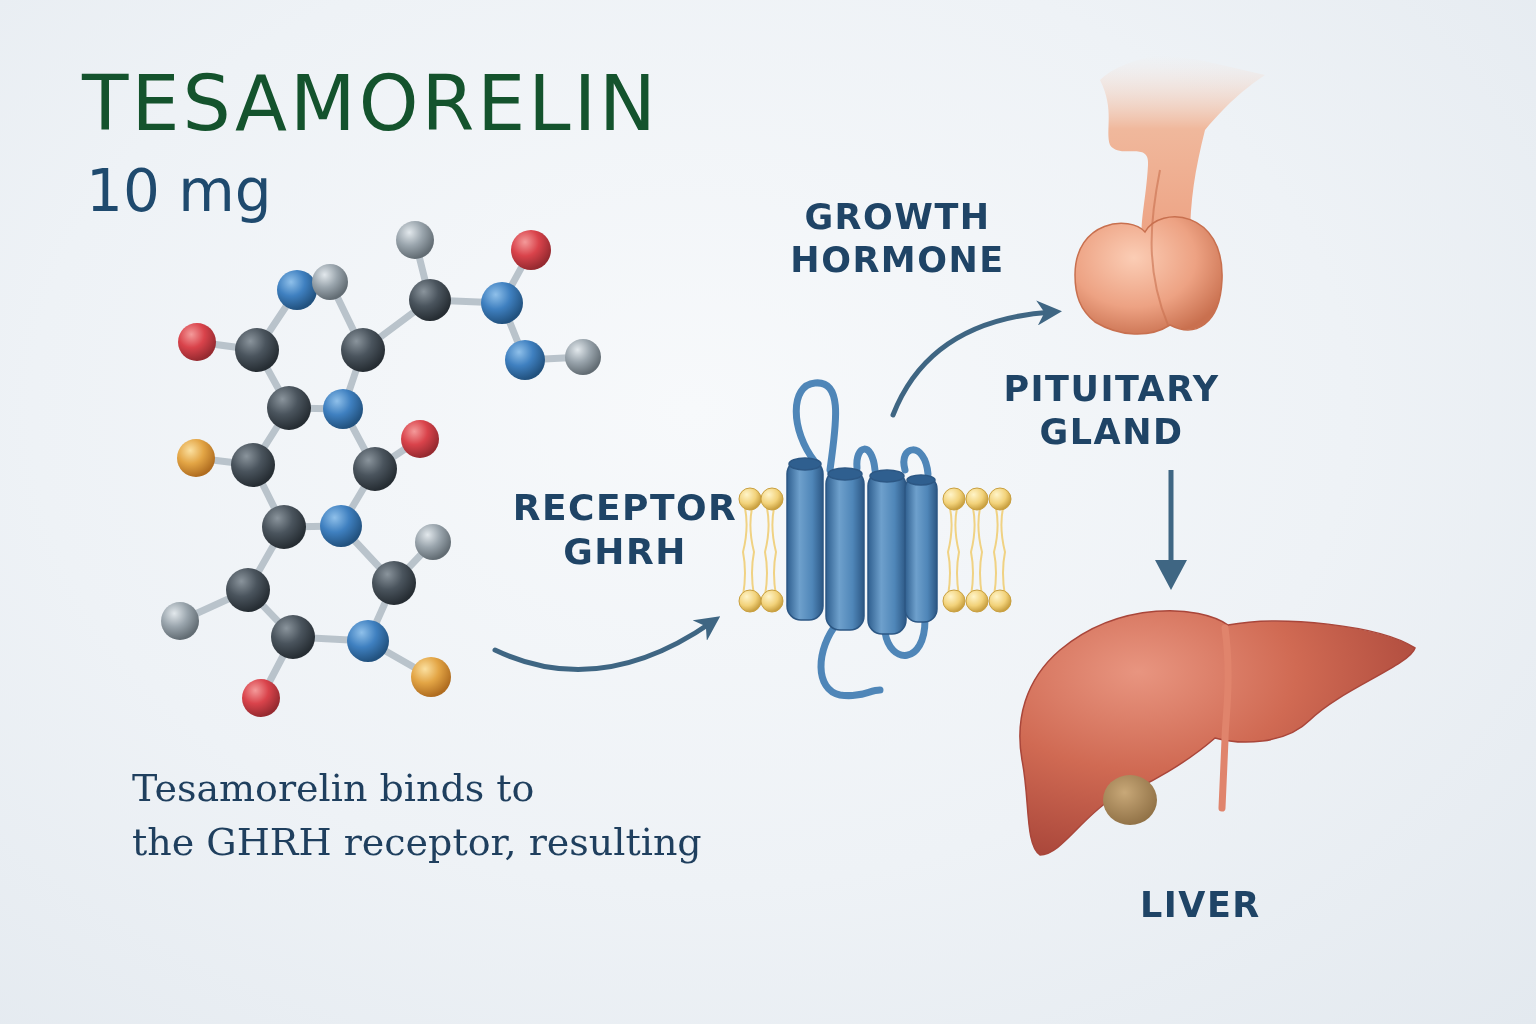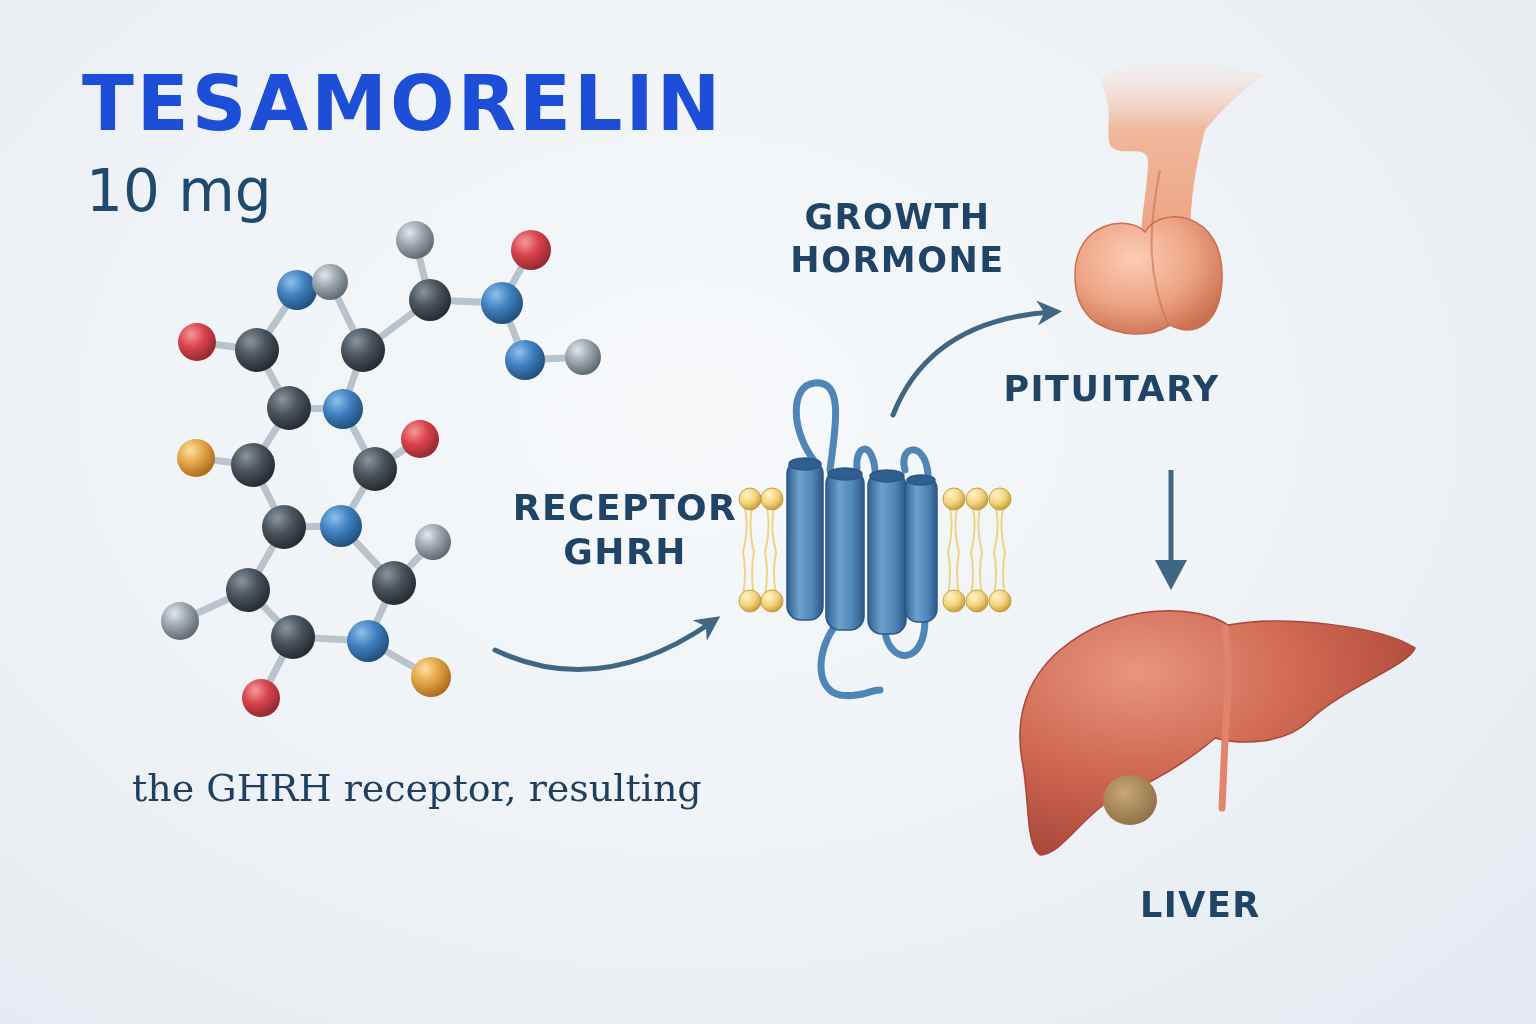--- a/index.html
+++ b/index.html
@@ -3,21 +3,21 @@
 <meta charset="utf-8">
 <style>
   html, body { margin:0; padding:0; }
   body {
     width:1536px; height:1024px; overflow:hidden; position:relative;
     background: radial-gradient(ellipse at 45% 40%, #f7f9fb 0%, #eef2f6 55%, #e3e9ef 100%);
     font-family: "DejaVu Sans", sans-serif;
     color:#1c4466;
   }
   .abs { position:absolute; }
-  .title { left:82px; top:66px; font-size:76px; font-weight:bold; letter-spacing:3px; color:#1d4ed8; line-height:1; }
+  .title { left:82px; top:66px; font-size:76px; font-weight:normal; letter-spacing:3px; color:#14532d; line-height:1; }
   .dose { left:86px; top:162px; font-size:58px; color:#1f4a6e; line-height:1; }
   .label { font-weight:bold; color:#1f4466; text-align:center; letter-spacing:1.5px; line-height:1.22; }
   .lbl-gh { left:790px; top:196px; font-size:35px; width:215px;text-align:center; }
   .lbl-ghrh { left:505px; top:486px; font-size:36px; width:240px; }
   .lbl-pit { left:999px; top:368px; font-size:35px; width:225px; }
   .lbl-liver { left:1140px; top:884px; font-size:35px; width:120px; }
   .desc { left:132px; top:762px; width:700px; font-family:"DejaVu Serif", serif; font-size:38px; line-height:1.42; color:#1f3f5e; }
   svg { position:absolute; left:0; top:0; }
 </style>
 </head>
@@ -219,19 +219,21 @@
   <div>HORMONE</div>
 </div>
 
 <div class="abs label lbl-ghrh">
   <div>RECEPTOR</div>
   <div>GHRH</div>
 </div>
 
 <div class="abs label lbl-pit">
   <div>PITUITARY</div>
+  <div>GLAND</div>
 </div>
 
 <div class="abs label lbl-liver">LIVER</div>
 
 <div class="abs desc">
+  <div>Tesamorelin binds to</div>
   <div>the GHRH receptor, resulting</div>
 </div>
 
 </body></html>

